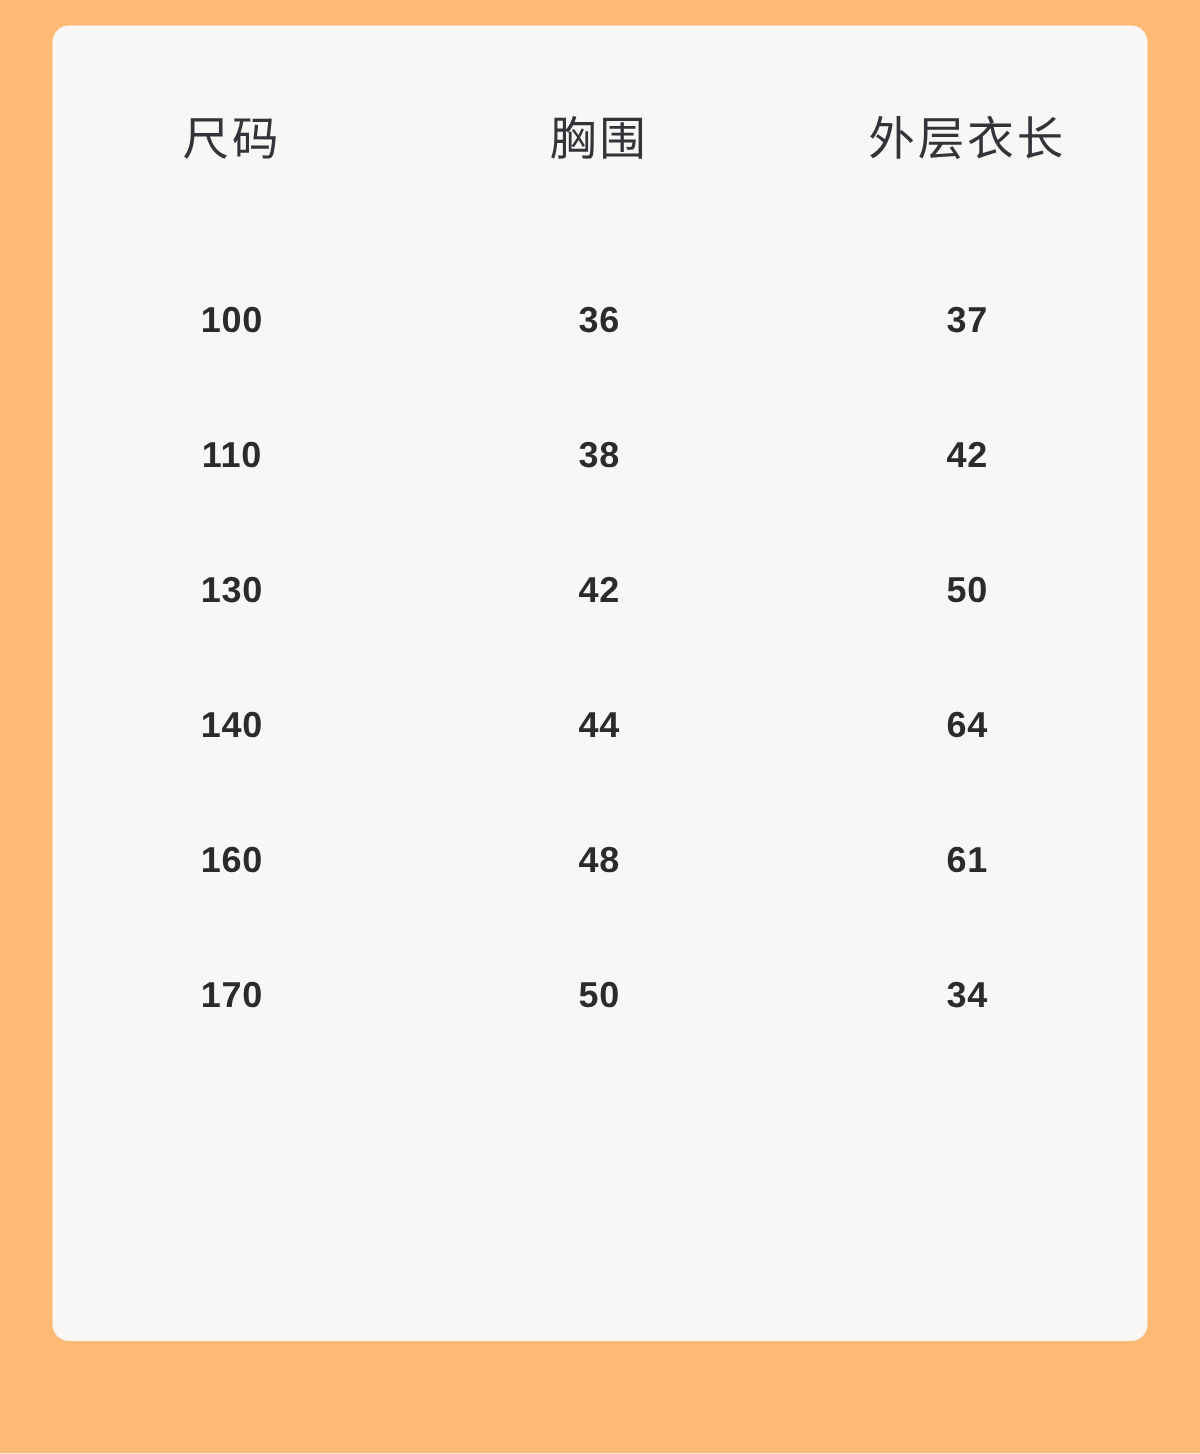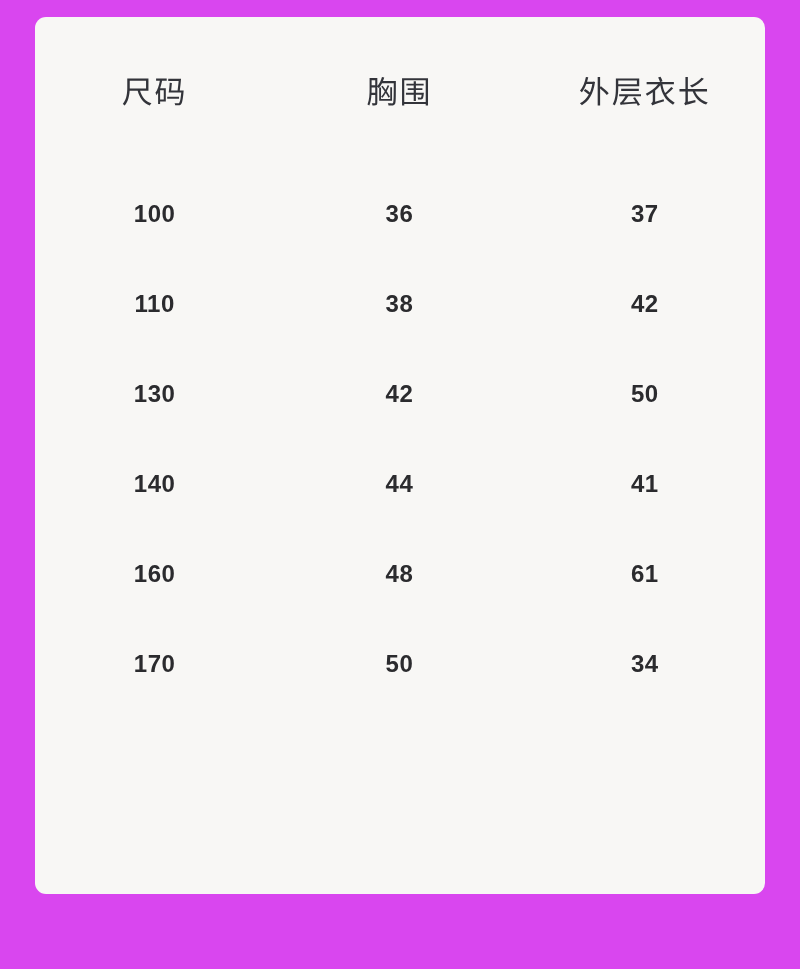--- a/index.html
+++ b/index.html
@@ -13,21 +13,21 @@
     background: #FFFFFF;
     font-family: "Liberation Sans", "DejaVu Sans", sans-serif;
     -webkit-font-smoothing: antialiased;
     overflow: hidden;
   }
 
   .page {
     position: relative;
     width: 800px;
     height: 969px;
-    background: #d946ef;
+    background: #fdba74;
     box-sizing: border-box;
   }
 
   
   .size-card {
     position: absolute;
     left: 35px;
     top: 17px;
     width: 730px;
     height: 877px;
@@ -158,21 +158,21 @@
         </tr>
 
         <tr>
           <td class="col-size">
             <span class="cell-value">140</span>
           </td>
           <td class="col-chest">
             <span class="cell-value">44</span>
           </td>
           <td class="col-length">
-            <span class="cell-value">41</span>
+            <span class="cell-value">64</span>
           </td>
         </tr>
 
 
         <tr>
           <td class="col-size">
             <span class="cell-value">160</span>
           </td>
           <td class="col-chest">
             <span class="cell-value">48</span>

